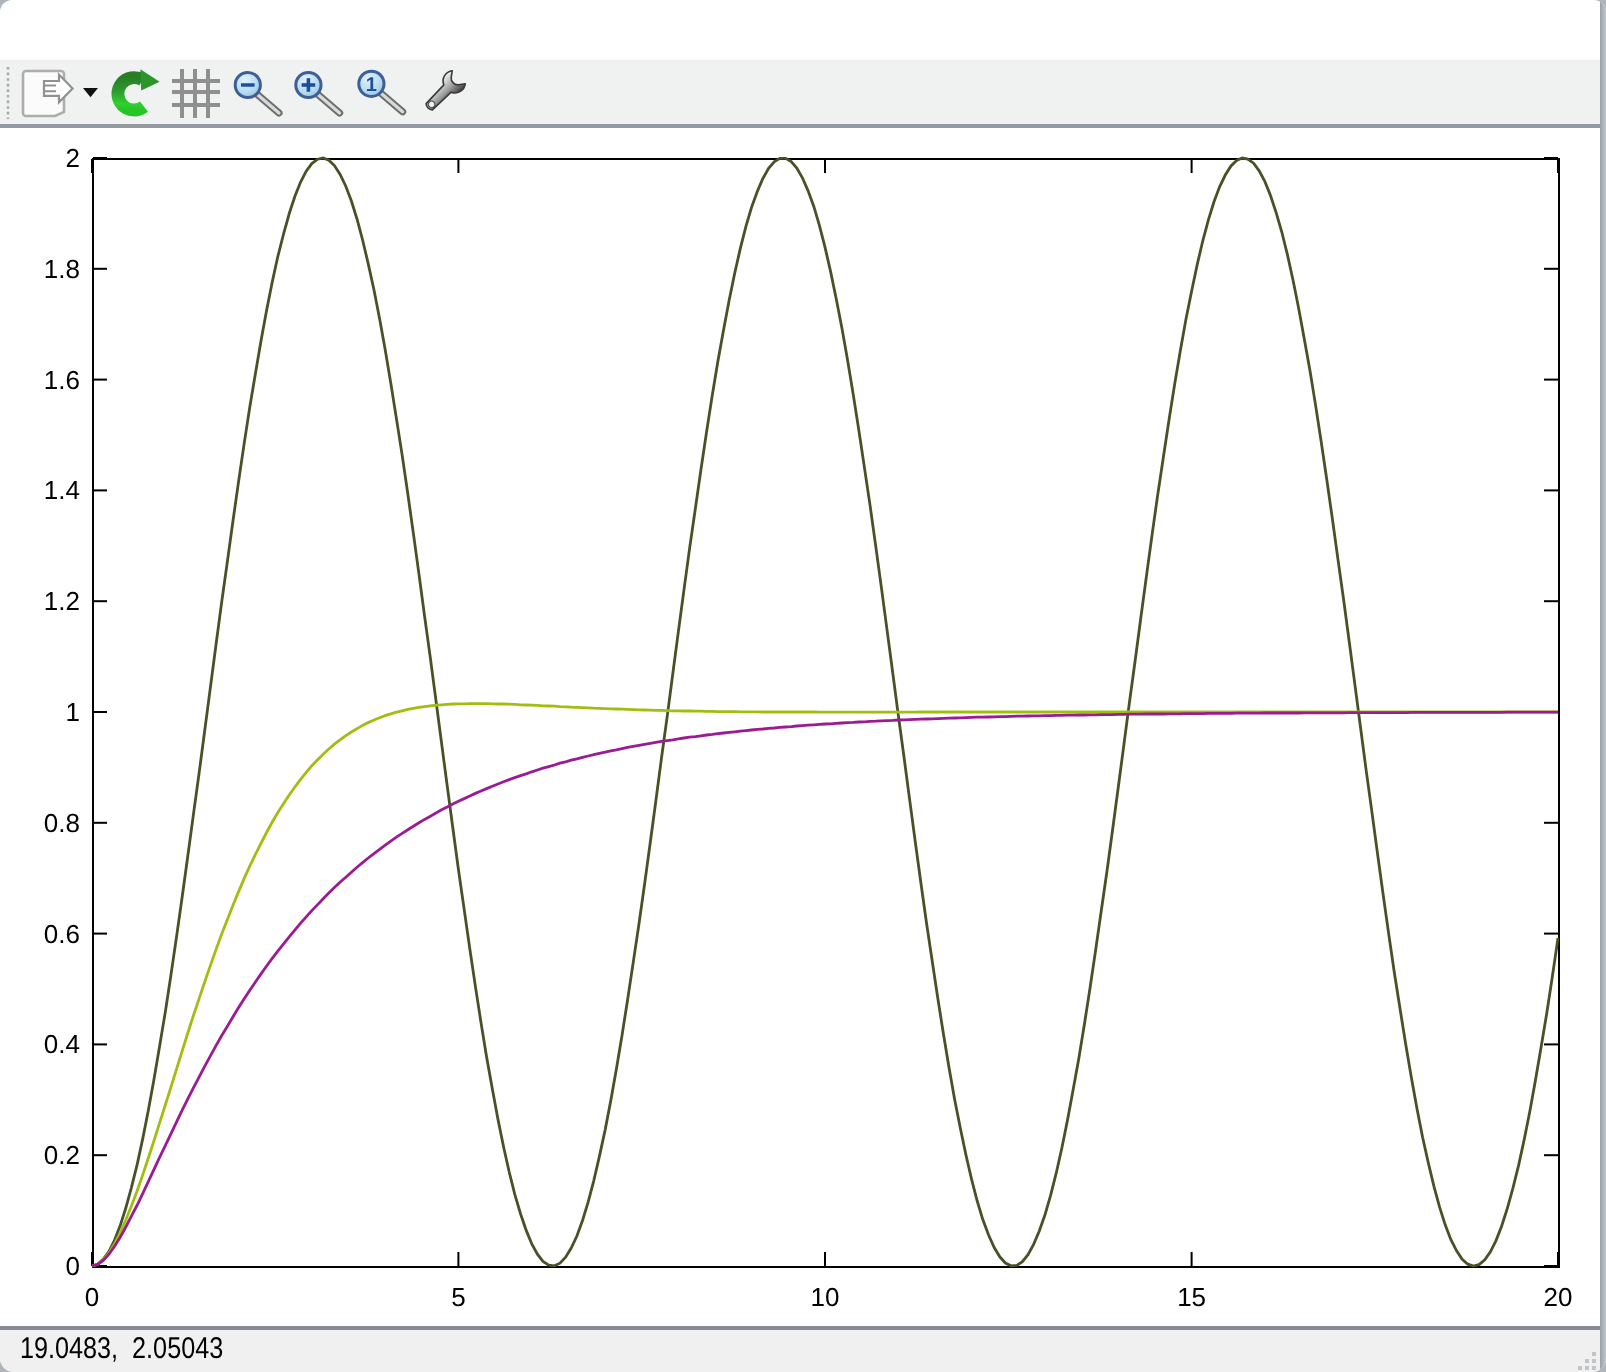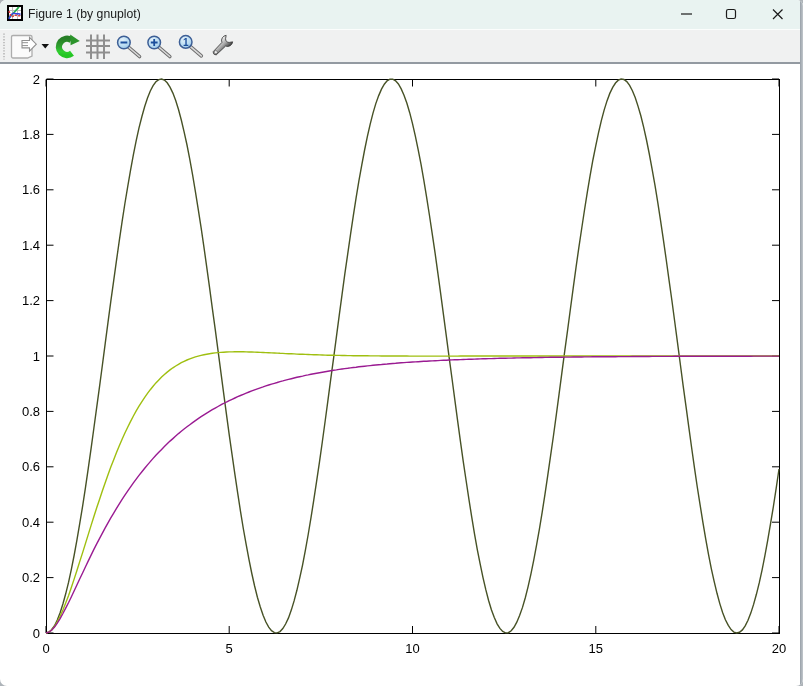--- a/index.html
+++ b/index.html
@@ -7,38 +7,20 @@
 #ticon{position:absolute;left:7px;top:5px}
 #ttext{position:absolute;left:28px;top:6px;font-size:13px;color:#1a1a1a;transform:scaleX(0.94);transform-origin:0 0;white-space:nowrap}
 #caption{position:absolute;right:0;top:0;height:29px}
 #toolbar{position:absolute;left:0;top:29px;width:803px;height:35px;background:#f0f1f1;border-top:1px solid #fbfdfc;border-bottom:2px solid #939aa1}
 #plotarea{position:absolute;left:0;top:64px;width:803px;height:599px;background:#fff}
 #statusbar{position:absolute;left:0;top:663px;width:803px;height:23px;background:#f0f0f0;border-top:2px solid #848a96}
 #stext{position:absolute;left:10px;top:1px;font-size:15px;color:#000;transform:scaleX(0.84);transform-origin:0 0;white-space:nowrap}
 #rborder{position:absolute;right:0;top:0;width:3px;height:686px;background:linear-gradient(90deg,#98a0a8,#c2c8cd)}
 </style></head><body>
 <div id="win">
-<div id="titlebar">
-<svg id="ticon" width="16" height="16" viewBox="0 0 16 16">
-<rect x="1" y="1" width="14" height="14" fill="#fff" stroke="#000" stroke-width="2"></rect>
-<line x1="5.5" y1="2" x2="5.5" y2="14" stroke="#bbb" stroke-width="1"></line>
-<line x1="10.5" y1="2" x2="10.5" y2="14" stroke="#bbb" stroke-width="1"></line>
-<line x1="2" y1="5.5" x2="14" y2="5.5" stroke="#bbb" stroke-width="1"></line>
-<line x1="2" y1="10.5" x2="14" y2="10.5" stroke="#bbb" stroke-width="1"></line>
-<path d="M2 13 L12 2" stroke="#22b14c" stroke-width="1.8" fill="none"></path>
-<path d="M2 14 C4 9 6 7.5 8 8.5 C10 9.5 12 8 13.5 9.5" stroke="#3a48e0" stroke-width="1.6" fill="none"></path>
-<path d="M2 6 C3 9 4 12 5.5 11.5 C7 11 8 9.5 10 10.5 C11.5 11.3 13 10.5 14 11" stroke="#e03a3a" stroke-width="1.5" stroke-dasharray="2 1.2" fill="none"></path>
-</svg>
-<div id="ttext">Figure 1 (by gnuplot)</div>
-<svg id="caption" width="140" height="29" viewBox="0 0 140 29" style="position:absolute;right:0;top:0">
-<line x1="18" y1="14" x2="29" y2="14" stroke="#1b1b1b" stroke-width="1.2"></line>
-<rect x="63.5" y="9.5" width="9" height="9" rx="1.8" fill="none" stroke="#1b1b1b" stroke-width="1.2"></rect>
-<path d="M110 9.5 L119.5 19 M119.5 9.5 L110 19" stroke="#1b1b1b" stroke-width="1.2" fill="none"></path>
-</svg>
-</div>
 <div id="toolbar">
 <svg width="245" height="31" viewBox="0 0 245 31" style="position:absolute;left:0;top:0">
 <line x1="4" y1="3.5" x2="4" y2="29.5" stroke="#a9a9a9" stroke-width="1.3" stroke-dasharray="1.3 1.5"></line>
 
 <g>
 <path d="M13 5.5 h17.5 a1.5 1.5 0 0 1 1.5 1.5 v19 l-4.5 2 h-14.5 a1.5 1.5 0 0 1 -1.5 -1.5 v-19.5 a1.5 1.5 0 0 1 1.5 -1.5 z" fill="#fbfbfb" stroke="#adadad" stroke-width="1.3"></path>
 <path d="M22 10.5 l7.5 0 0 -3.2 6.8 6.9 -6.8 6.9 0 -3.2 -7.5 0 z" fill="#fff" stroke="#909090" stroke-width="1.1"></path>
 <line x1="22" y1="12.7" x2="28" y2="12.7" stroke="#909090" stroke-width="1"></line>
 <line x1="22" y1="15.6" x2="28" y2="15.6" stroke="#909090" stroke-width="1"></line>
 </g>
@@ -155,13 +137,26 @@
 <line x1="779" y1="134.39999999999998" x2="772" y2="134.39999999999998" stroke="#000" stroke-width="1"></line>
 <text x="40" y="138.89999999999998" text-anchor="end" font-size="13">1.8</text>
 <line x1="46.5" y1="79.0" x2="53.5" y2="79.0" stroke="#000" stroke-width="1"></line>
 <line x1="779" y1="79.0" x2="772" y2="79.0" stroke="#000" stroke-width="1"></line>
 <text x="40" y="83.5" text-anchor="end" font-size="13">2</text>
 <path d="M46.0 633.0L48.8 632.2L51.6 629.7L54.5 625.7L57.3 620.0L60.1 612.8L62.9 604.0L65.7 593.8L68.6 582.2L71.4 569.2L74.2 555.0L77.0 539.6L79.8 523.1L82.7 505.7L85.5 487.3L88.3 468.2L91.1 448.4L93.9 428.0L96.7 407.3L99.6 386.2L102.4 365.0L105.2 343.7L108.0 322.4L110.8 301.4L113.7 280.7L116.5 260.4L119.3 240.7L122.1 221.7L124.9 203.5L127.8 186.2L130.6 169.9L133.4 154.6L136.2 140.6L139.0 127.9L141.9 116.5L144.7 106.5L147.5 98.0L150.3 91.0L153.1 85.6L155.9 81.8L158.8 79.6L161.6 79.0L164.4 80.1L167.2 82.8L170.0 87.1L172.9 93.1L175.7 100.5L178.5 109.5L181.3 120.0L184.1 131.8L187.0 145.0L189.8 159.4L192.6 174.9L195.4 191.6L198.2 209.2L201.1 227.7L203.9 246.9L206.7 266.8L209.5 287.2L212.3 308.1L215.2 329.2L218.0 350.4L220.8 371.7L223.6 392.9L226.4 413.9L229.2 434.6L232.1 454.8L234.9 474.4L237.7 493.2L240.5 511.3L243.3 528.5L246.2 544.6L249.0 559.7L251.8 573.5L254.6 586.0L257.4 597.2L260.3 607.0L263.1 615.2L265.9 622.0L268.7 627.1L271.5 630.7L274.4 632.6L277.2 632.9L280.0 631.6L282.8 628.6L285.6 624.0L288.5 617.9L291.3 610.1L294.1 600.9L296.9 590.3L299.7 578.2L302.6 564.8L305.4 550.2L308.2 534.5L311.0 517.7L313.8 499.9L316.6 481.3L319.5 461.9L322.3 442.0L325.1 421.5L327.9 400.6L330.7 379.4L333.6 358.2L336.4 336.9L339.2 315.7L342.0 294.8L344.8 274.2L347.7 254.1L350.5 234.6L353.3 215.8L356.1 197.9L358.9 180.9L361.8 164.9L364.6 150.0L367.4 136.4L370.2 124.1L373.0 113.1L375.8 103.6L378.7 95.6L381.5 89.1L384.3 84.2L387.1 80.9L389.9 79.2L392.8 79.2L395.6 80.8L398.4 84.0L401.2 88.9L404.0 95.3L406.9 103.2L409.7 112.7L412.5 123.6L415.3 135.8L418.1 149.4L421.0 164.2L423.8 180.1L426.6 197.1L429.4 215.0L432.2 233.7L435.1 253.2L437.9 273.3L440.7 293.8L443.5 314.8L446.3 335.9L449.1 357.2L452.0 378.5L454.8 399.7L457.6 420.6L460.4 441.1L463.2 461.1L466.1 480.5L468.9 499.1L471.7 516.9L474.5 533.8L477.3 549.6L480.2 564.2L483.0 577.6L485.8 589.7L488.6 600.5L491.4 609.8L494.3 617.5L497.1 623.8L499.9 628.4L502.7 631.5L505.5 632.9L508.4 632.7L511.2 630.8L514.0 627.3L516.8 622.2L519.6 615.6L522.5 607.4L525.3 597.7L528.1 586.6L530.9 574.1L533.7 560.3L536.5 545.3L539.4 529.2L542.2 512.1L545.0 494.1L547.8 475.2L550.6 455.6L553.5 435.5L556.3 414.9L559.1 393.9L561.9 372.7L564.7 351.4L567.6 330.1L570.4 309.0L573.2 288.2L576.0 267.7L578.8 247.8L581.7 228.5L584.5 210.0L587.3 192.3L590.1 175.7L592.9 160.0L595.8 145.6L598.6 132.3L601.4 120.4L604.2 109.9L607.0 100.9L609.8 93.4L612.7 87.4L615.5 83.0L618.3 80.2L621.1 79.0L623.9 79.5L626.8 81.6L629.6 85.4L632.4 90.7L635.2 97.6L638.0 106.1L640.9 116.0L643.7 127.3L646.5 140.0L649.3 154.0L652.1 169.2L655.0 185.4L657.8 202.7L660.6 220.9L663.4 239.9L666.2 259.5L669.0 279.8L671.9 300.5L674.7 321.5L677.5 342.7L680.3 364.0L683.1 385.3L686.0 406.3L688.8 427.1L691.6 447.5L694.4 467.3L697.2 486.5L700.1 504.9L702.9 522.4L705.7 538.9L708.5 554.4L711.3 568.6L714.2 581.6L717.0 593.3L719.8 603.6L722.6 612.4L725.4 619.7L728.3 625.4L731.1 629.6L733.9 632.1L736.7 633.0L739.5 632.3L742.4 629.9L745.2 625.9L748.0 620.3L750.8 613.1L753.6 604.4L756.4 594.3L759.3 582.7L762.1 569.8L764.9 555.7L767.7 540.3L770.5 523.9L773.4 506.5L776.2 488.1L779.0 469.0" fill="none" stroke="#475226" stroke-width="1.4"></path>
 <path d="M46.0 633.0L48.8 632.2L51.6 630.0L54.5 626.5L57.3 621.9L60.1 616.3L62.9 610.0L65.7 603.0L68.6 595.4L71.4 587.3L74.2 578.9L77.0 570.3L79.8 561.4L82.7 552.4L85.5 543.4L88.3 534.4L91.1 525.4L93.9 516.5L96.7 507.8L99.6 499.2L102.4 490.8L105.2 482.7L108.0 474.8L110.8 467.1L113.7 459.7L116.5 452.6L119.3 445.8L122.1 439.2L124.9 433.0L127.8 427.0L130.6 421.4L133.4 416.0L136.2 410.9L139.0 406.1L141.9 401.6L144.7 397.4L147.5 393.4L150.3 389.7L153.1 386.2L155.9 382.9L158.8 379.9L161.6 377.1L164.4 374.5L167.2 372.1L170.0 369.9L172.9 367.8L175.7 366.0L178.5 364.3L181.3 362.7L184.1 361.3L187.0 360.0L189.8 358.9L192.6 357.8L195.4 356.9L198.2 356.1L201.1 355.4L203.9 354.7L206.7 354.2L209.5 353.7L212.3 353.3L215.2 352.9L218.0 352.6L220.8 352.4L223.6 352.2L226.4 352.0L229.2 351.9L232.1 351.9L234.9 351.8L237.7 351.8L240.5 351.8L243.3 351.8L246.2 351.9L249.0 352.0L251.8 352.0L254.6 352.1L257.4 352.2L260.3 352.4L263.1 352.5L265.9 352.6L268.7 352.7L271.5 352.9L274.4 353.0L277.2 353.1L280.0 353.3L282.8 353.4L285.6 353.6L288.5 353.7L291.3 353.8L294.1 353.9L296.9 354.1L299.7 354.2L302.6 354.3L305.4 354.4L308.2 354.5L311.0 354.6L313.8 354.7L316.6 354.8L319.5 354.9L322.3 355.0L325.1 355.1L327.9 355.2L330.7 355.2L333.6 355.3L336.4 355.4L339.2 355.4L342.0 355.5L344.8 355.5L347.7 355.6L350.5 355.6L353.3 355.7L356.1 355.7L358.9 355.8L361.8 355.8L364.6 355.8L367.4 355.8L370.2 355.9L373.0 355.9L375.8 355.9L378.7 355.9L381.5 356.0L384.3 356.0L387.1 356.0L389.9 356.0L392.8 356.0L395.6 356.0L398.4 356.0L401.2 356.0L404.0 356.0L406.9 356.0L409.7 356.1L412.5 356.1L415.3 356.1L418.1 356.1L421.0 356.1L423.8 356.1L426.6 356.1L429.4 356.1L432.2 356.1L435.1 356.1L437.9 356.1L440.7 356.1L443.5 356.1L446.3 356.1L449.1 356.1L452.0 356.1L454.8 356.1L457.6 356.1L460.4 356.0L463.2 356.0L466.1 356.0L468.9 356.0L471.7 356.0L474.5 356.0L477.3 356.0L480.2 356.0L483.0 356.0L485.8 356.0L488.6 356.0L491.4 356.0L494.3 356.0L497.1 356.0L499.9 356.0L502.7 356.0L505.5 356.0L508.4 356.0L511.2 356.0L514.0 356.0L516.8 356.0L519.6 356.0L522.5 356.0L525.3 356.0L528.1 356.0L530.9 356.0L533.7 356.0L536.5 356.0L539.4 356.0L542.2 356.0L545.0 356.0L547.8 356.0L550.6 356.0L553.5 356.0L556.3 356.0L559.1 356.0L561.9 356.0L564.7 356.0L567.6 356.0L570.4 356.0L573.2 356.0L576.0 356.0L578.8 356.0L581.7 356.0L584.5 356.0L587.3 356.0L590.1 356.0L592.9 356.0L595.8 356.0L598.6 356.0L601.4 356.0L604.2 356.0L607.0 356.0L609.8 356.0L612.7 356.0L615.5 356.0L618.3 356.0L621.1 356.0L623.9 356.0L626.8 356.0L629.6 356.0L632.4 356.0L635.2 356.0L638.0 356.0L640.9 356.0L643.7 356.0L646.5 356.0L649.3 356.0L652.1 356.0L655.0 356.0L657.8 356.0L660.6 356.0L663.4 356.0L666.2 356.0L669.0 356.0L671.9 356.0L674.7 356.0L677.5 356.0L680.3 356.0L683.1 356.0L686.0 356.0L688.8 356.0L691.6 356.0L694.4 356.0L697.2 356.0L700.1 356.0L702.9 356.0L705.7 356.0L708.5 356.0L711.3 356.0L714.2 356.0L717.0 356.0L719.8 356.0L722.6 356.0L725.4 356.0L728.3 356.0L731.1 356.0L733.9 356.0L736.7 356.0L739.5 356.0L742.4 356.0L745.2 356.0L748.0 356.0L750.8 356.0L753.6 356.0L756.4 356.0L759.3 356.0L762.1 356.0L764.9 356.0L767.7 356.0L770.5 356.0L773.4 356.0L776.2 356.0L779.0 356.0" fill="none" stroke="#9fbf10" stroke-width="1.4"></path>
 <path d="M46.0 633.0L48.8 632.2L51.6 630.2L54.5 627.1L57.3 623.1L60.1 618.6L62.9 613.5L65.7 608.1L68.6 602.5L71.4 596.7L74.2 590.7L77.0 584.7L79.8 578.7L82.7 572.7L85.5 566.8L88.3 560.9L91.1 555.1L93.9 549.4L96.7 543.9L99.6 538.4L102.4 533.1L105.2 527.9L108.0 522.8L110.8 517.9L113.7 513.1L116.5 508.4L119.3 503.8L122.1 499.4L124.9 495.1L127.8 490.9L130.6 486.8L133.4 482.9L136.2 479.1L139.0 475.4L141.9 471.8L144.7 468.3L147.5 464.9L150.3 461.6L153.1 458.4L155.9 455.3L158.8 452.3L161.6 449.4L164.4 446.5L167.2 443.8L170.0 441.1L172.9 438.6L175.7 436.1L178.5 433.6L181.3 431.3L184.1 429.0L187.0 426.8L189.8 424.7L192.6 422.6L195.4 420.6L198.2 418.6L201.1 416.7L203.9 414.9L206.7 413.1L209.5 411.4L212.3 409.7L215.2 408.1L218.0 406.5L220.8 404.9L223.6 403.5L226.4 402.0L229.2 400.6L232.1 399.3L234.9 398.0L237.7 396.7L240.5 395.5L243.3 394.3L246.2 393.1L249.0 392.0L251.8 390.9L254.6 389.8L257.4 388.8L260.3 387.8L263.1 386.9L265.9 385.9L268.7 385.0L271.5 384.1L274.4 383.3L277.2 382.5L280.0 381.6L282.8 380.9L285.6 380.1L288.5 379.4L291.3 378.7L294.1 378.0L296.9 377.3L299.7 376.7L302.6 376.1L305.4 375.4L308.2 374.9L311.0 374.3L313.8 373.7L316.6 373.2L319.5 372.7L322.3 372.2L325.1 371.7L327.9 371.2L330.7 370.7L333.6 370.3L336.4 369.9L339.2 369.4L342.0 369.0L344.8 368.6L347.7 368.3L350.5 367.9L353.3 367.5L356.1 367.2L358.9 366.8L361.8 366.5L364.6 366.2L367.4 365.9L370.2 365.6L373.0 365.3L375.8 365.0L378.7 364.7L381.5 364.5L384.3 364.2L387.1 364.0L389.9 363.7L392.8 363.5L395.6 363.3L398.4 363.0L401.2 362.8L404.0 362.6L406.9 362.4L409.7 362.2L412.5 362.0L415.3 361.9L418.1 361.7L421.0 361.5L423.8 361.3L426.6 361.2L429.4 361.0L432.2 360.9L435.1 360.7L437.9 360.6L440.7 360.4L443.5 360.3L446.3 360.2L449.1 360.0L452.0 359.9L454.8 359.8L457.6 359.7L460.4 359.6L463.2 359.5L466.1 359.4L468.9 359.3L471.7 359.2L474.5 359.1L477.3 359.0L480.2 358.9L483.0 358.8L485.8 358.7L488.6 358.6L491.4 358.6L494.3 358.5L497.1 358.4L499.9 358.3L502.7 358.3L505.5 358.2L508.4 358.1L511.2 358.1L514.0 358.0L516.8 357.9L519.6 357.9L522.5 357.8L525.3 357.8L528.1 357.7L530.9 357.7L533.7 357.6L536.5 357.6L539.4 357.5L542.2 357.5L545.0 357.4L547.8 357.4L550.6 357.3L553.5 357.3L556.3 357.3L559.1 357.2L561.9 357.2L564.7 357.1L567.6 357.1L570.4 357.1L573.2 357.0L576.0 357.0L578.8 357.0L581.7 357.0L584.5 356.9L587.3 356.9L590.1 356.9L592.9 356.8L595.8 356.8L598.6 356.8L601.4 356.8L604.2 356.7L607.0 356.7L609.8 356.7L612.7 356.7L615.5 356.7L618.3 356.6L621.1 356.6L623.9 356.6L626.8 356.6L629.6 356.6L632.4 356.5L635.2 356.5L638.0 356.5L640.9 356.5L643.7 356.5L646.5 356.5L649.3 356.5L652.1 356.4L655.0 356.4L657.8 356.4L660.6 356.4L663.4 356.4L666.2 356.4L669.0 356.4L671.9 356.4L674.7 356.3L677.5 356.3L680.3 356.3L683.1 356.3L686.0 356.3L688.8 356.3L691.6 356.3L694.4 356.3L697.2 356.3L700.1 356.3L702.9 356.3L705.7 356.2L708.5 356.2L711.3 356.2L714.2 356.2L717.0 356.2L719.8 356.2L722.6 356.2L725.4 356.2L728.3 356.2L731.1 356.2L733.9 356.2L736.7 356.2L739.5 356.2L742.4 356.2L745.2 356.2L748.0 356.2L750.8 356.2L753.6 356.1L756.4 356.1L759.3 356.1L762.1 356.1L764.9 356.1L767.7 356.1L770.5 356.1L773.4 356.1L776.2 356.1L779.0 356.1" fill="none" stroke="#9a1b92" stroke-width="1.4"></path>
 </svg>
 </div>
+<div id="statusbar">
+<div id="stext">19.0483,&nbsp; 2.05043</div>
+<svg width="16" height="16" viewBox="0 0 16 16" style="position:absolute;right:2px;bottom:1px">
+<g fill="#c2c5c8">
+<rect x="11" y="7" width="2" height="2"></rect>
+          <rect x="11" y="10.5" width="2" height="2"></rect>
+          <rect x="11" y="14" width="2" height="2"></rect>
+<rect x="7.5" y="10.5" width="2" height="2"></rect>
+          <rect x="7.5" y="14" width="2" height="2"></rect>
+<rect x="4" y="14" width="2" height="2"></rect>
+</g>
+</svg>
+</div>
 <div id="rborder"></div>
 </div>
 </body></html>

